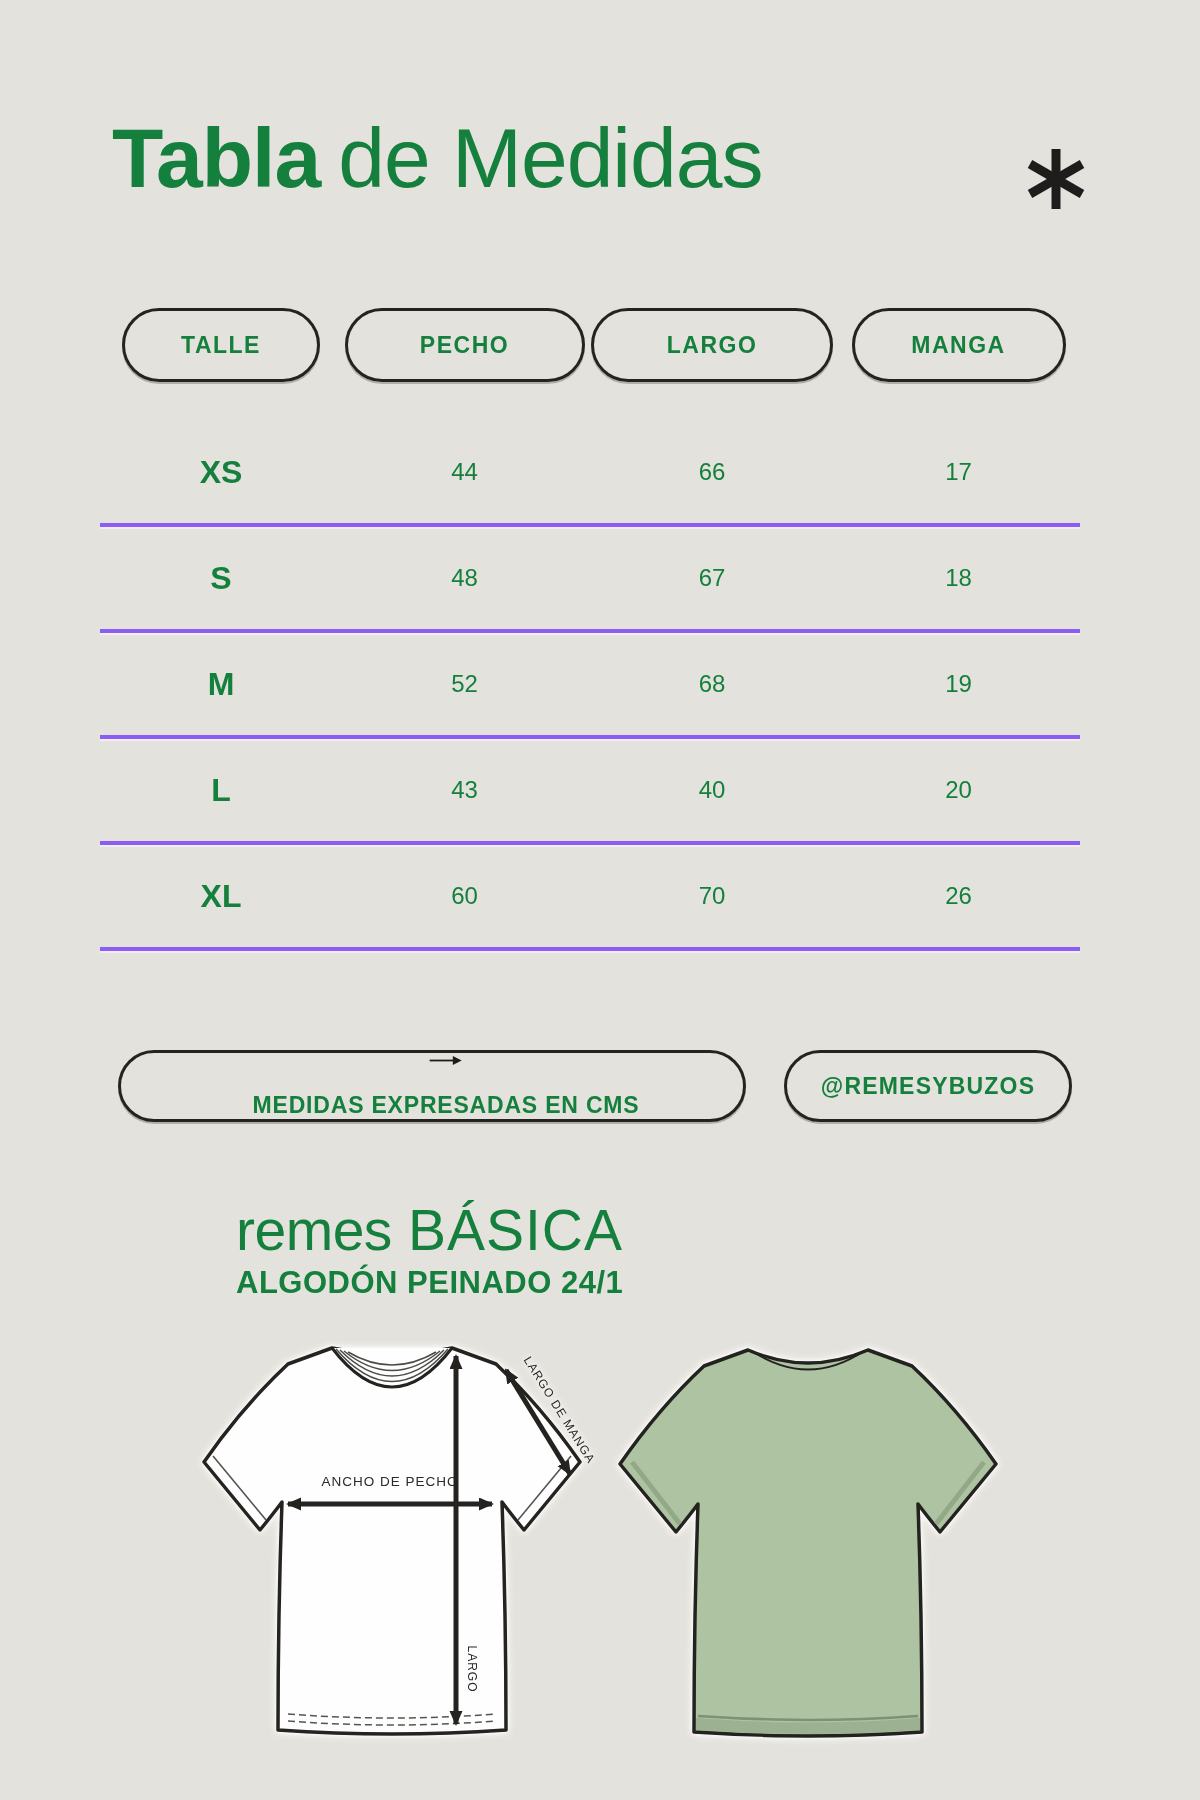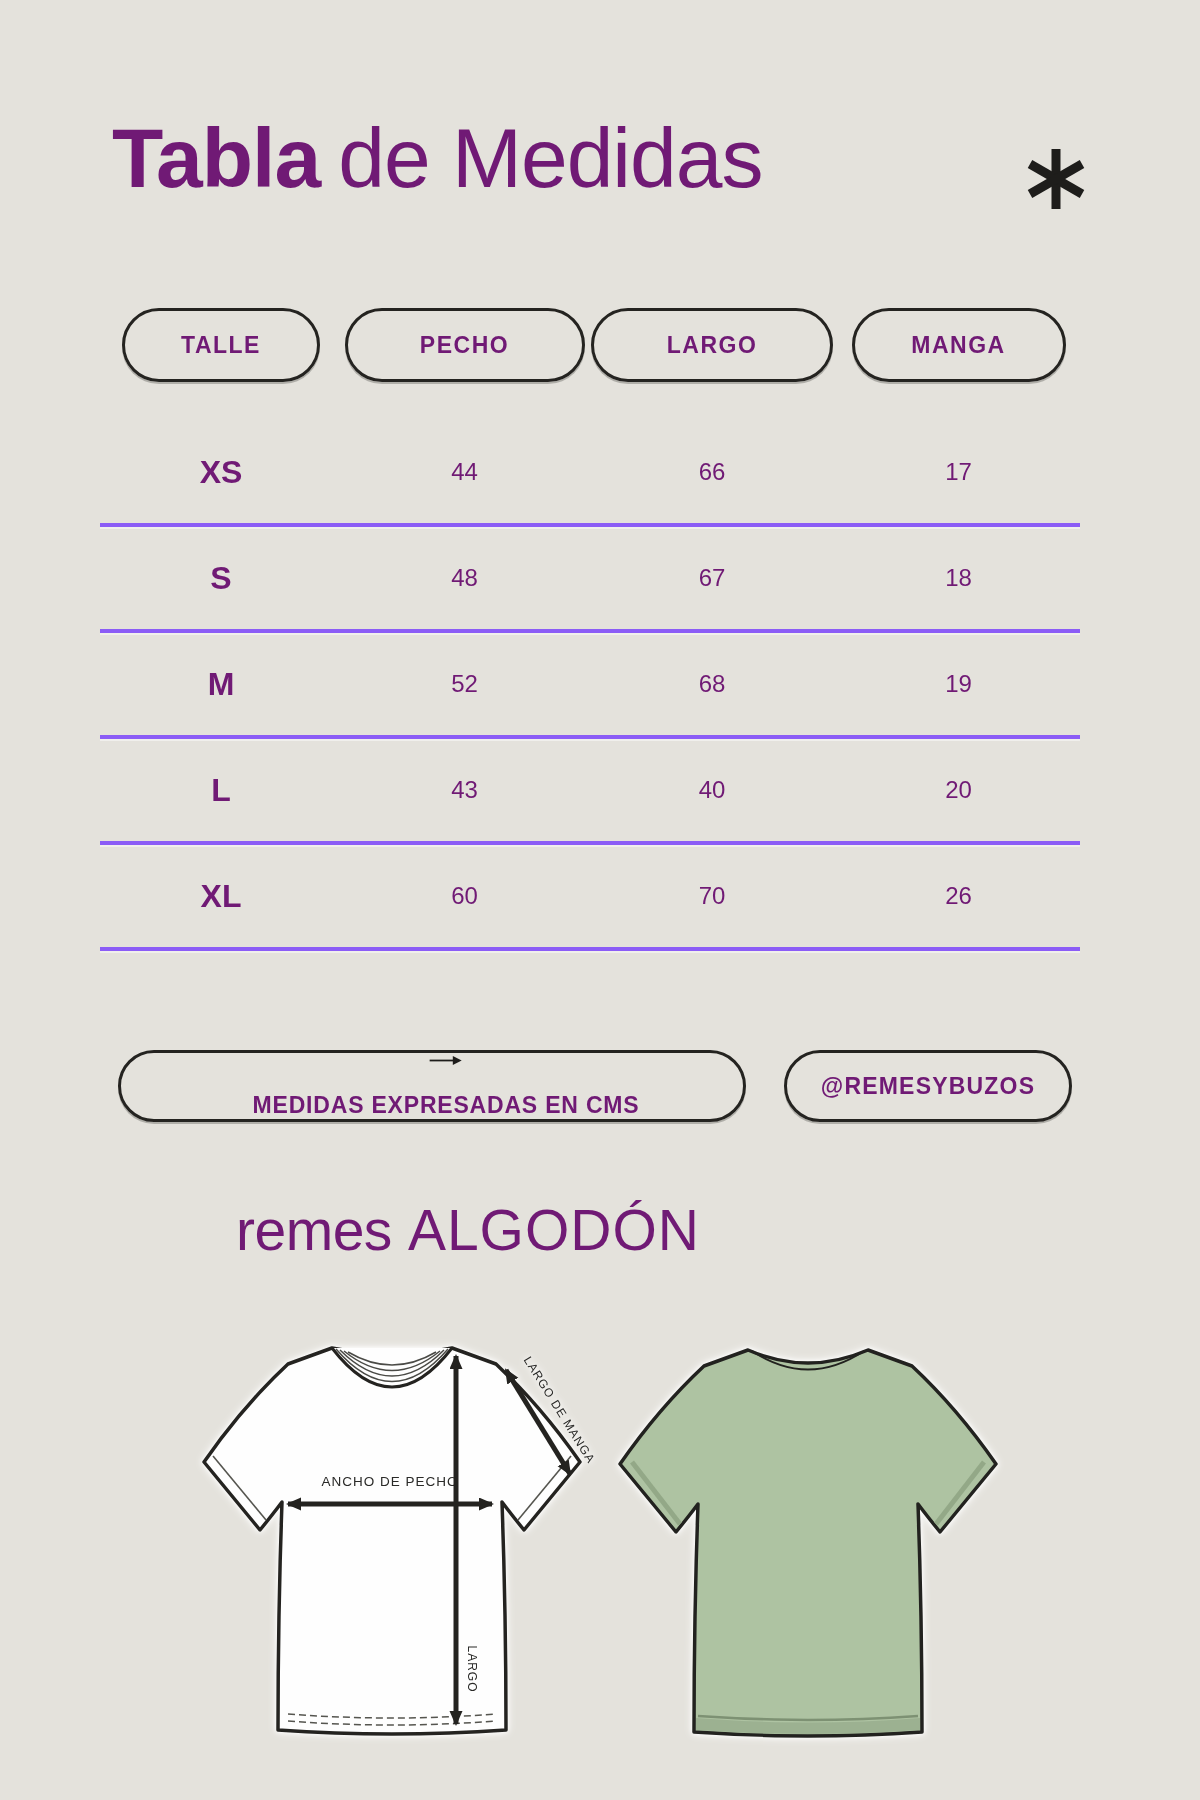--- a/index.html
+++ b/index.html
@@ -1,20 +1,20 @@
 <!DOCTYPE html>
 <html><head>
 <meta charset="utf-8">
 <style>
   html,body{margin:0;padding:0;}
   .canvas{
     position:relative; width:1200px; height:1800px;
     background:#e4e2dc; overflow:hidden;
     font-family:"Liberation Sans","DejaVu Sans",sans-serif;
-    color:#701a75;
+    color:#15803d;
   }
   
   .title{position:absolute; left:112px; top:108px; font-size:84px; line-height:100px; letter-spacing:-1px; white-space:nowrap;}
   .title .bold{font-weight:800;}
   .title .reg{font-weight:400; margin-left:18px;}
   .asterisk{position:absolute; left:1024px; top:146px;}
   
   .grid4{display:grid; grid-template-columns:242px 245px 250px 243px; align-items:center; justify-items:center;}
   .pillrow{position:absolute; left:100px; top:308px; width:980px;}
   .hpill{
@@ -112,22 +112,23 @@
       <path d="M36,4.5 L49,11 L36,17.5 Z" fill="#1e1d1b"></path>
     </svg>
     <span>MEDIDAS EXPRESADAS EN CMS</span>
   </div>
   <div class="npill right">
     <span>@REMESYBUZOS</span>
   </div>
 
   <div class="product">
     <div class="prodline">
-      <span class="brand">remes</span><span class="model">ALGODÓN</span>
+      <span class="brand">remes</span><span class="model">BÁSICA</span>
     </div>
+    <div class="material">ALGODÓN PEINADO 24/1</div>
   </div>
 
   <svg class="shirt" style="left:196px; top:1334px;" width="392" height="412" viewBox="0 0 392 412">
     <defs>
       <marker id="ahF" markerUnits="userSpaceOnUse" markerWidth="16" markerHeight="14" refX="13" refY="6.5" orient="auto-start-reverse">
         <path d="M0,0 L15,6.5 L0,13 Z" fill="#242320"></path>
       </marker>
     </defs>
 
     <path fill="#fefefe" stroke="#242320" stroke-width="3.5" stroke-linejoin="round" d="M92,30 L136,14 Q196,26 256,14 L300,30

